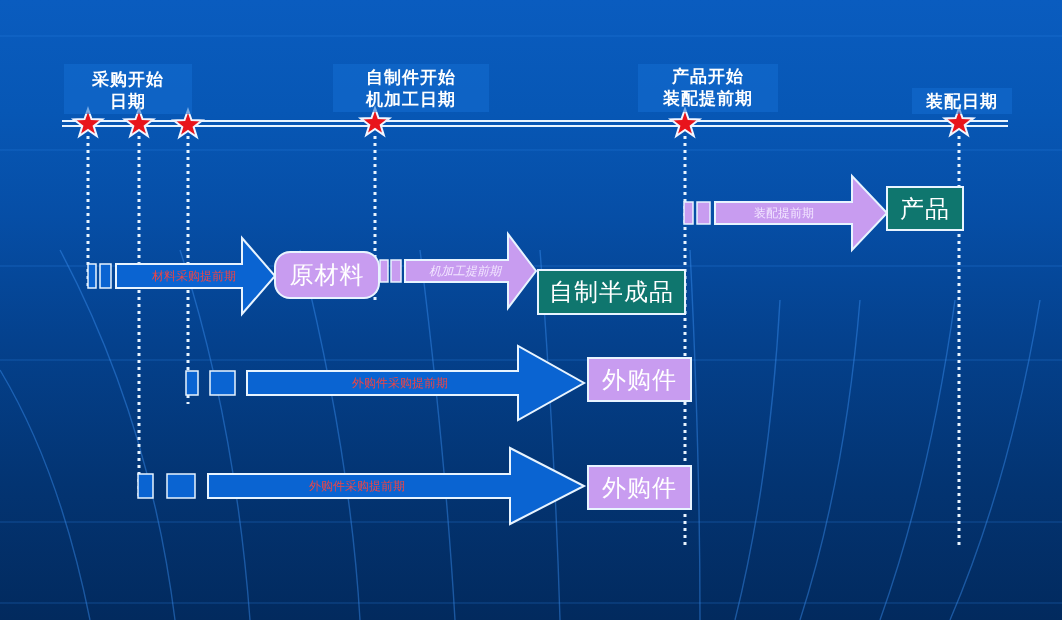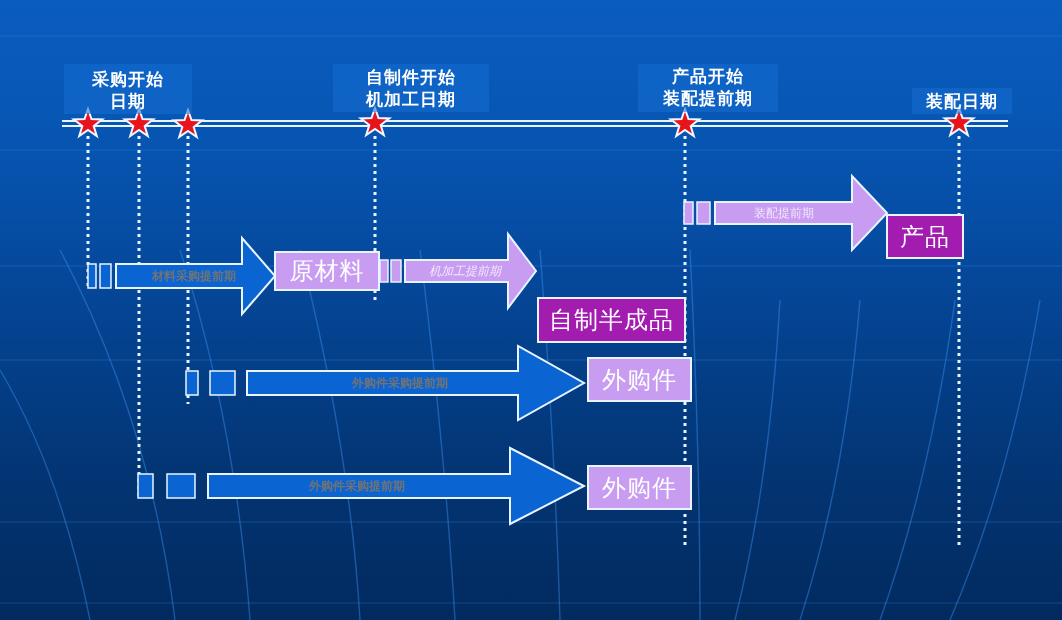--- a/index.html
+++ b/index.html
@@ -6,24 +6,24 @@
   body { width:1062px; height:620px; overflow:hidden; position:relative;
     font-family: "DejaVu Sans", "Liberation Sans", sans-serif;
     background: linear-gradient(180deg, #0a5cbf 0%, #0757b5 18%, #064ea6 35%, #04418d 55%, #033472 78%, #022a5e 100%); }
   #bg { position:absolute; left:0; top:0; width:1062px; height:620px; }
   #diagram { position:absolute; left:0; top:0; width:1062px; height:620px; }
   .label-box { position:absolute; color:#ffffff; font-weight:bold; font-size:17px; line-height:22px;
     background: rgba(20,110,210,0.55); padding:2px 20px; text-align:center; letter-spacing:1px; }
   .node { position:absolute; box-sizing:border-box; border:2px solid #e8f4ff; color:#ffffff;
     font-size:24px; display:flex; align-items:center; justify-content:center; letter-spacing:1px; }
   .node.violet { background:#c89cf0; }
-  .node.teal { background:#a21caf;margin-top:28px; }
+  .node.teal { background:#0f766e; }
   .arrow-text { position:absolute; font-family:"DejaVu Serif","Liberation Serif",serif; font-size:12px;
     display:flex; align-items:center; justify-content:center; white-space:nowrap;text-align:right; }
-  .arrow-text.onblue { color:#737373;font-weight:bold; }
+  .arrow-text.onblue { color:#ef4444; }
   .arrow-text.onviolet { color:#f2e6ff; }
 </style>
 </head>
 <body>
 
 <svg id="bg" viewBox="0 0 1062 620">
   <g stroke="#2f84e6" stroke-opacity="0.35" stroke-width="1" fill="none">
     <line x1="0" y1="36" x2="1062" y2="36"></line>
     <line x1="0" y1="150" x2="1062" y2="150"></line>
     <line x1="0" y1="266" x2="1062" y2="266"></line>
@@ -117,16 +117,16 @@
   <span>装配日期</span>
 </div>
 
 <div class="arrow-text onviolet" style="left:718px; top:202px; width:132px; height:22px;">装配提前期</div>
 <div class="arrow-text onblue" style="left:116px; top:264px; width:156px; height:24px;">材料采购提前期</div>
 <div class="arrow-text onviolet" style="left:403px; top:260px; width:124px; height:22px;font-style:italic;">机加工提前期</div>
 <div class="arrow-text onblue" style="left:250px; top:371px; width:300px; height:24px;">外购件采购提前期</div>
 <div class="arrow-text onblue" style="left:212px; top:474px; width:290px; height:24px;">外购件采购提前期</div>
 
 <div class="node teal" style="left:886px; top:186px; width:78px; height:45px;">产品</div>
-<div class="node violet" style="left:274px; top:251px; width:106px; height:40px;">原材料</div>
+<div class="node violet" style="left:274px; top:251px; width:106px; height:48px;border-radius:16px;">原材料</div>
 <div class="node teal" style="left:537px; top:269px; width:149px; height:46px;">自制半成品</div>
 <div class="node violet" style="left:587px; top:357px; width:105px; height:45px;">外购件</div>
 <div class="node violet" style="left:587px; top:465px; width:105px; height:45px;">外购件</div>
 
 </body></html>

